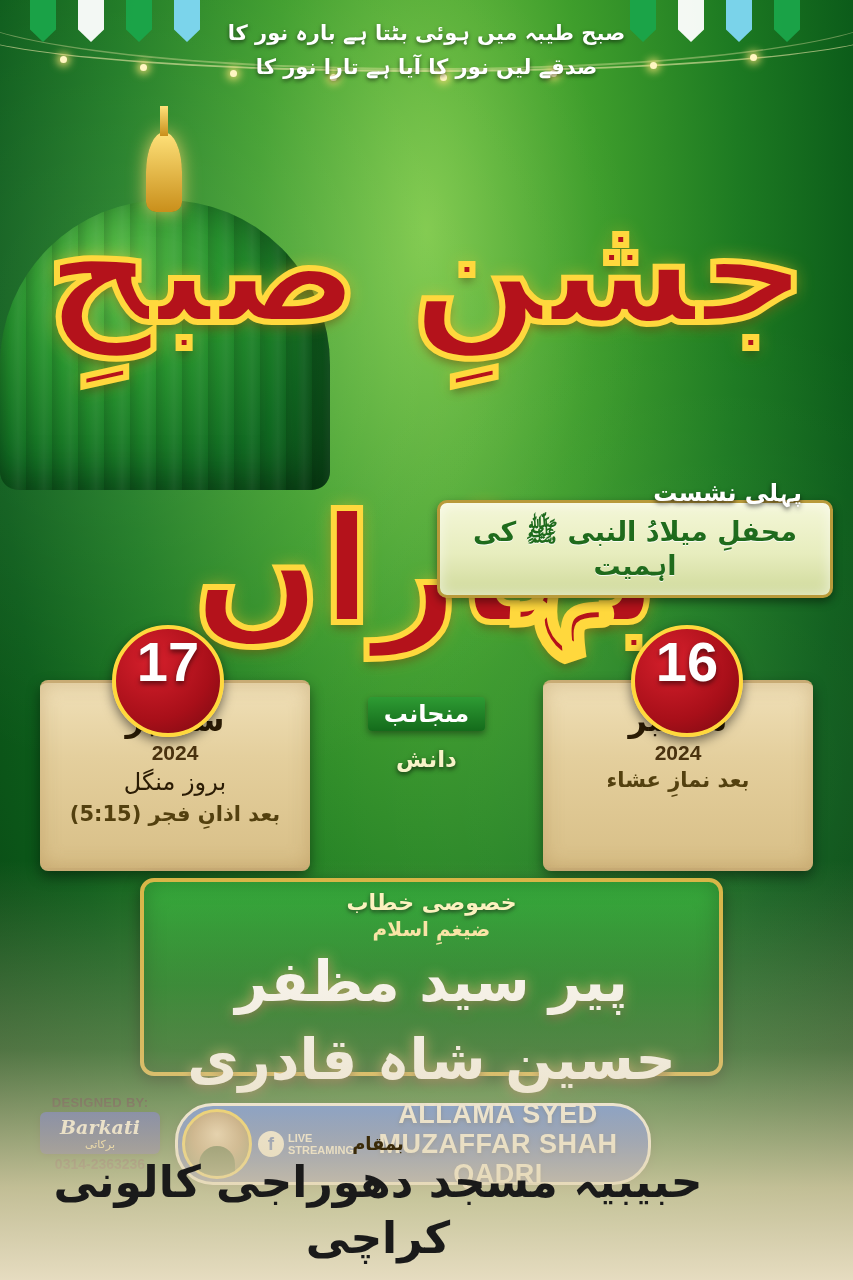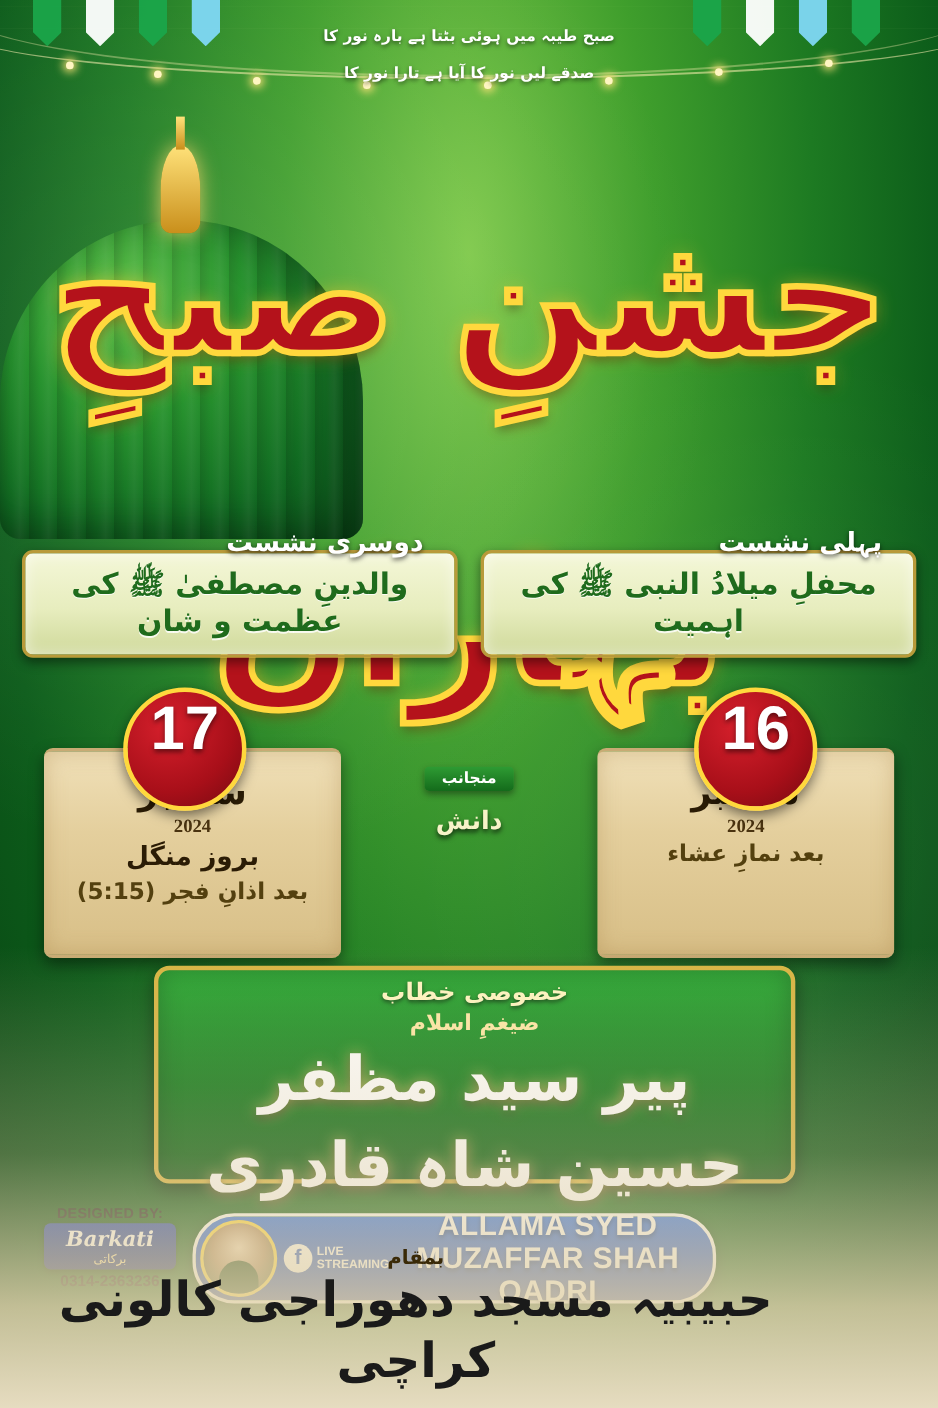--- a/index.html
+++ b/index.html
@@ -103,21 +103,21 @@
   .couplet {
     position: absolute;
     top: 16px; left: 0;
     width: 853px;
     text-align: center;
     color: #ffffff;
     text-shadow: 0 2px 4px rgba(0,0,0,0.55);
     direction: rtl;
   }
   .couplet div {
-    font-size: 14px;
+    font-size: 21px;
     line-height: 34px;
     font-weight: bold;
     font-family: "DejaVu Sans", sans-serif;
   }
   
   .title-wrap {
     position: absolute;
     top: 120px; left: 0;
     width: 853px;
     height: 330px;
@@ -218,29 +218,29 @@
     color: #3a2708;
   }
   .scroll .d-month {
     font-family: "DejaVu Sans", sans-serif;
     font-size: 32px;
     font-weight: bold;
     line-height: 42px;
     color: #2b1c05;
   }
   .scroll .d-year {
-    font-family: Liberation Serif, serif;
-    font-size: 17px;
+    font-family: Liberation Sans, sans-serif;
+    font-size: 21px;
     font-weight: bold;
     color: #4a3310;
   }
   .scroll .d-day {
     font-family: "DejaVu Sans", sans-serif;
     font-size: 24px;
-    font-weight: bold;
+    font-weight: normal;
     color: #2b1c05;
     line-height: 34px;
   }
   .scroll .d-time {
     font-family: "DejaVu Sans", sans-serif;
     font-size: 21px;
     font-weight: bold;
     color: #53400f;
     line-height: 30px;
   }
@@ -272,21 +272,21 @@
     width: 150px;
     text-align: center;
     direction: rtl;
   }
   .mid-tag .ribbon {
     display: inline-block;
     padding: 3px 16px;
     background: linear-gradient(to bottom, #2e9b33, #146b1b);
     color: #fff;
     font-family: "DejaVu Sans", sans-serif;
-    font-size: 14px;
+    font-size: 24px;
     font-weight: bold;
     border-radius: 4px;
     box-shadow: 0 3px 7px rgba(0,0,0,0.4);
   }
   .mid-tag .mline {
     margin-top: 12px;
     font-family: "DejaVu Sans", sans-serif;
     font-size: 23px;
     font-weight: bold;
     color: #f7f3c8;
@@ -495,24 +495,20 @@
 
   <div class="title-wrap">
     <div class="title-main">جشنِ صبحِ بہاراں</div>
   </div>
 
   <div class="sessions">
     <div class="session">
       <div class="label">پہلی نشست</div>
       <div class="txt">محفلِ میلادُ النبی ﷺ کی اہمیت</div>
     </div>
-    <div class="session">
-      <div class="label">دوسری نشست</div>
-      <div class="txt">والدینِ مصطفیٰ ﷺ کی عظمت و شان</div>
-    </div>
   </div>
 
   <div class="dates">
 
     <div class="scroll right">
       <div class="inner">
         <div class="d-month">ستمبر</div>
         <div class="d-year">2024</div>
         <div class="d-time">بعد نمازِ عشاء</div>
       </div>

